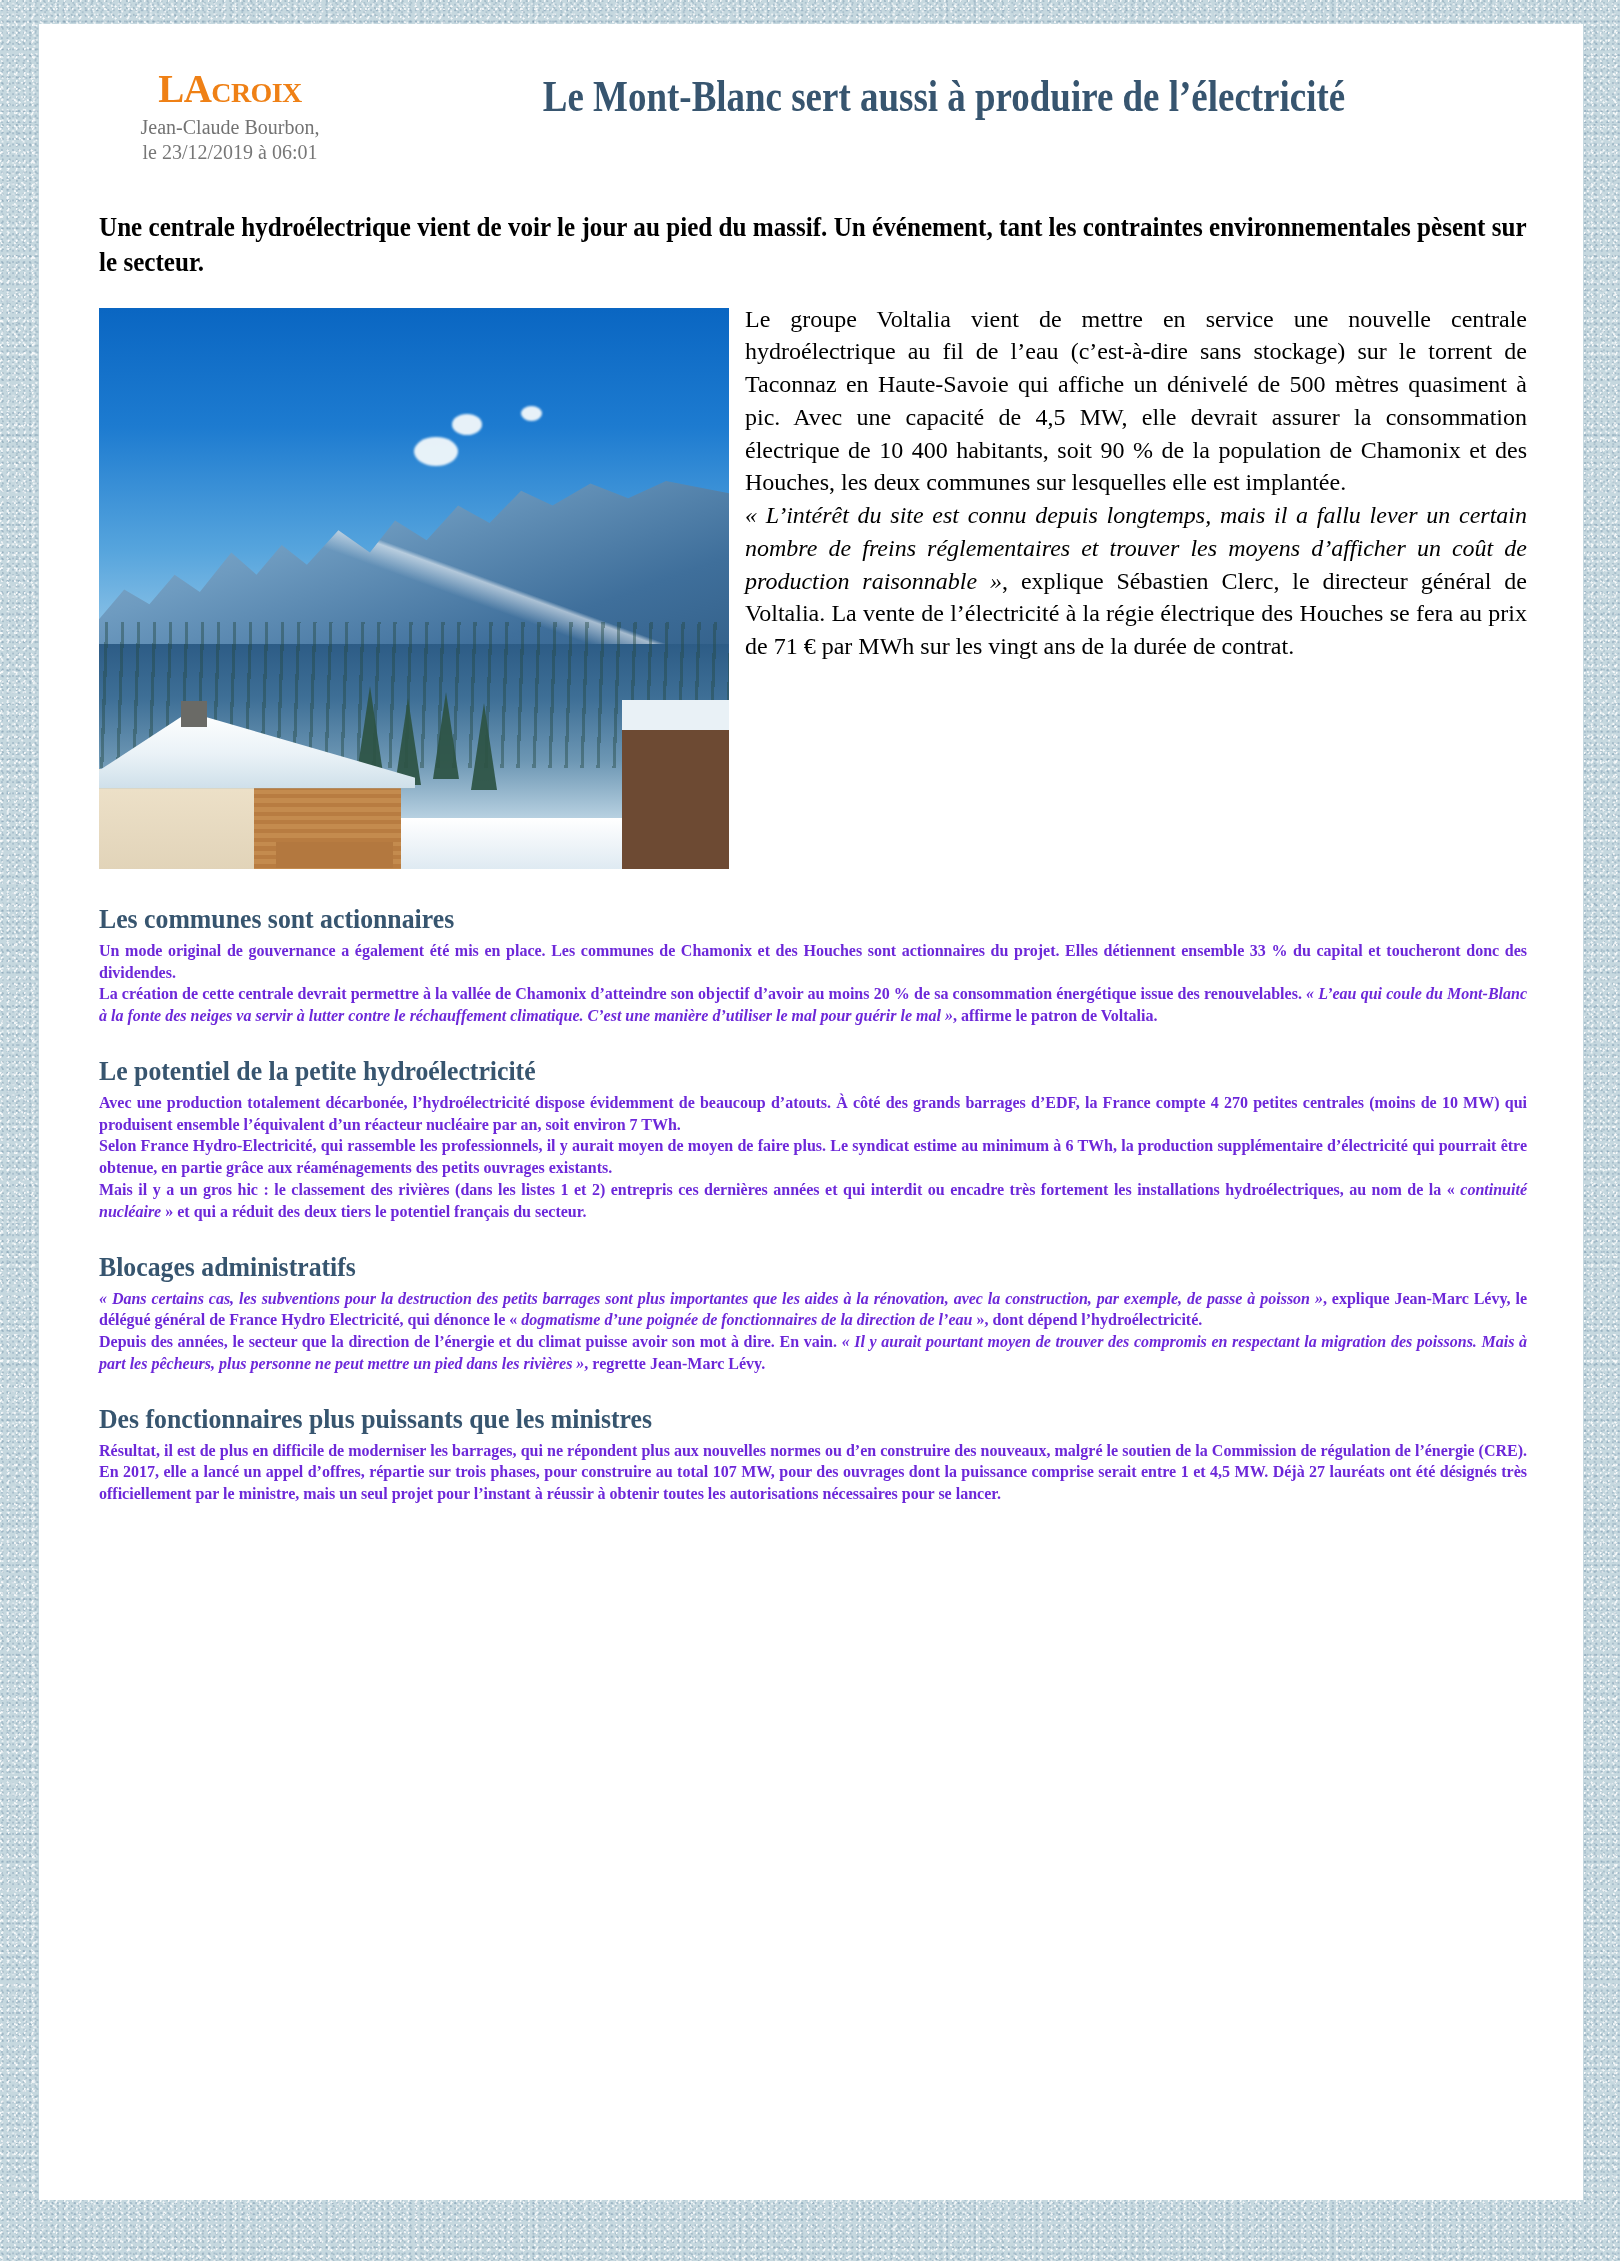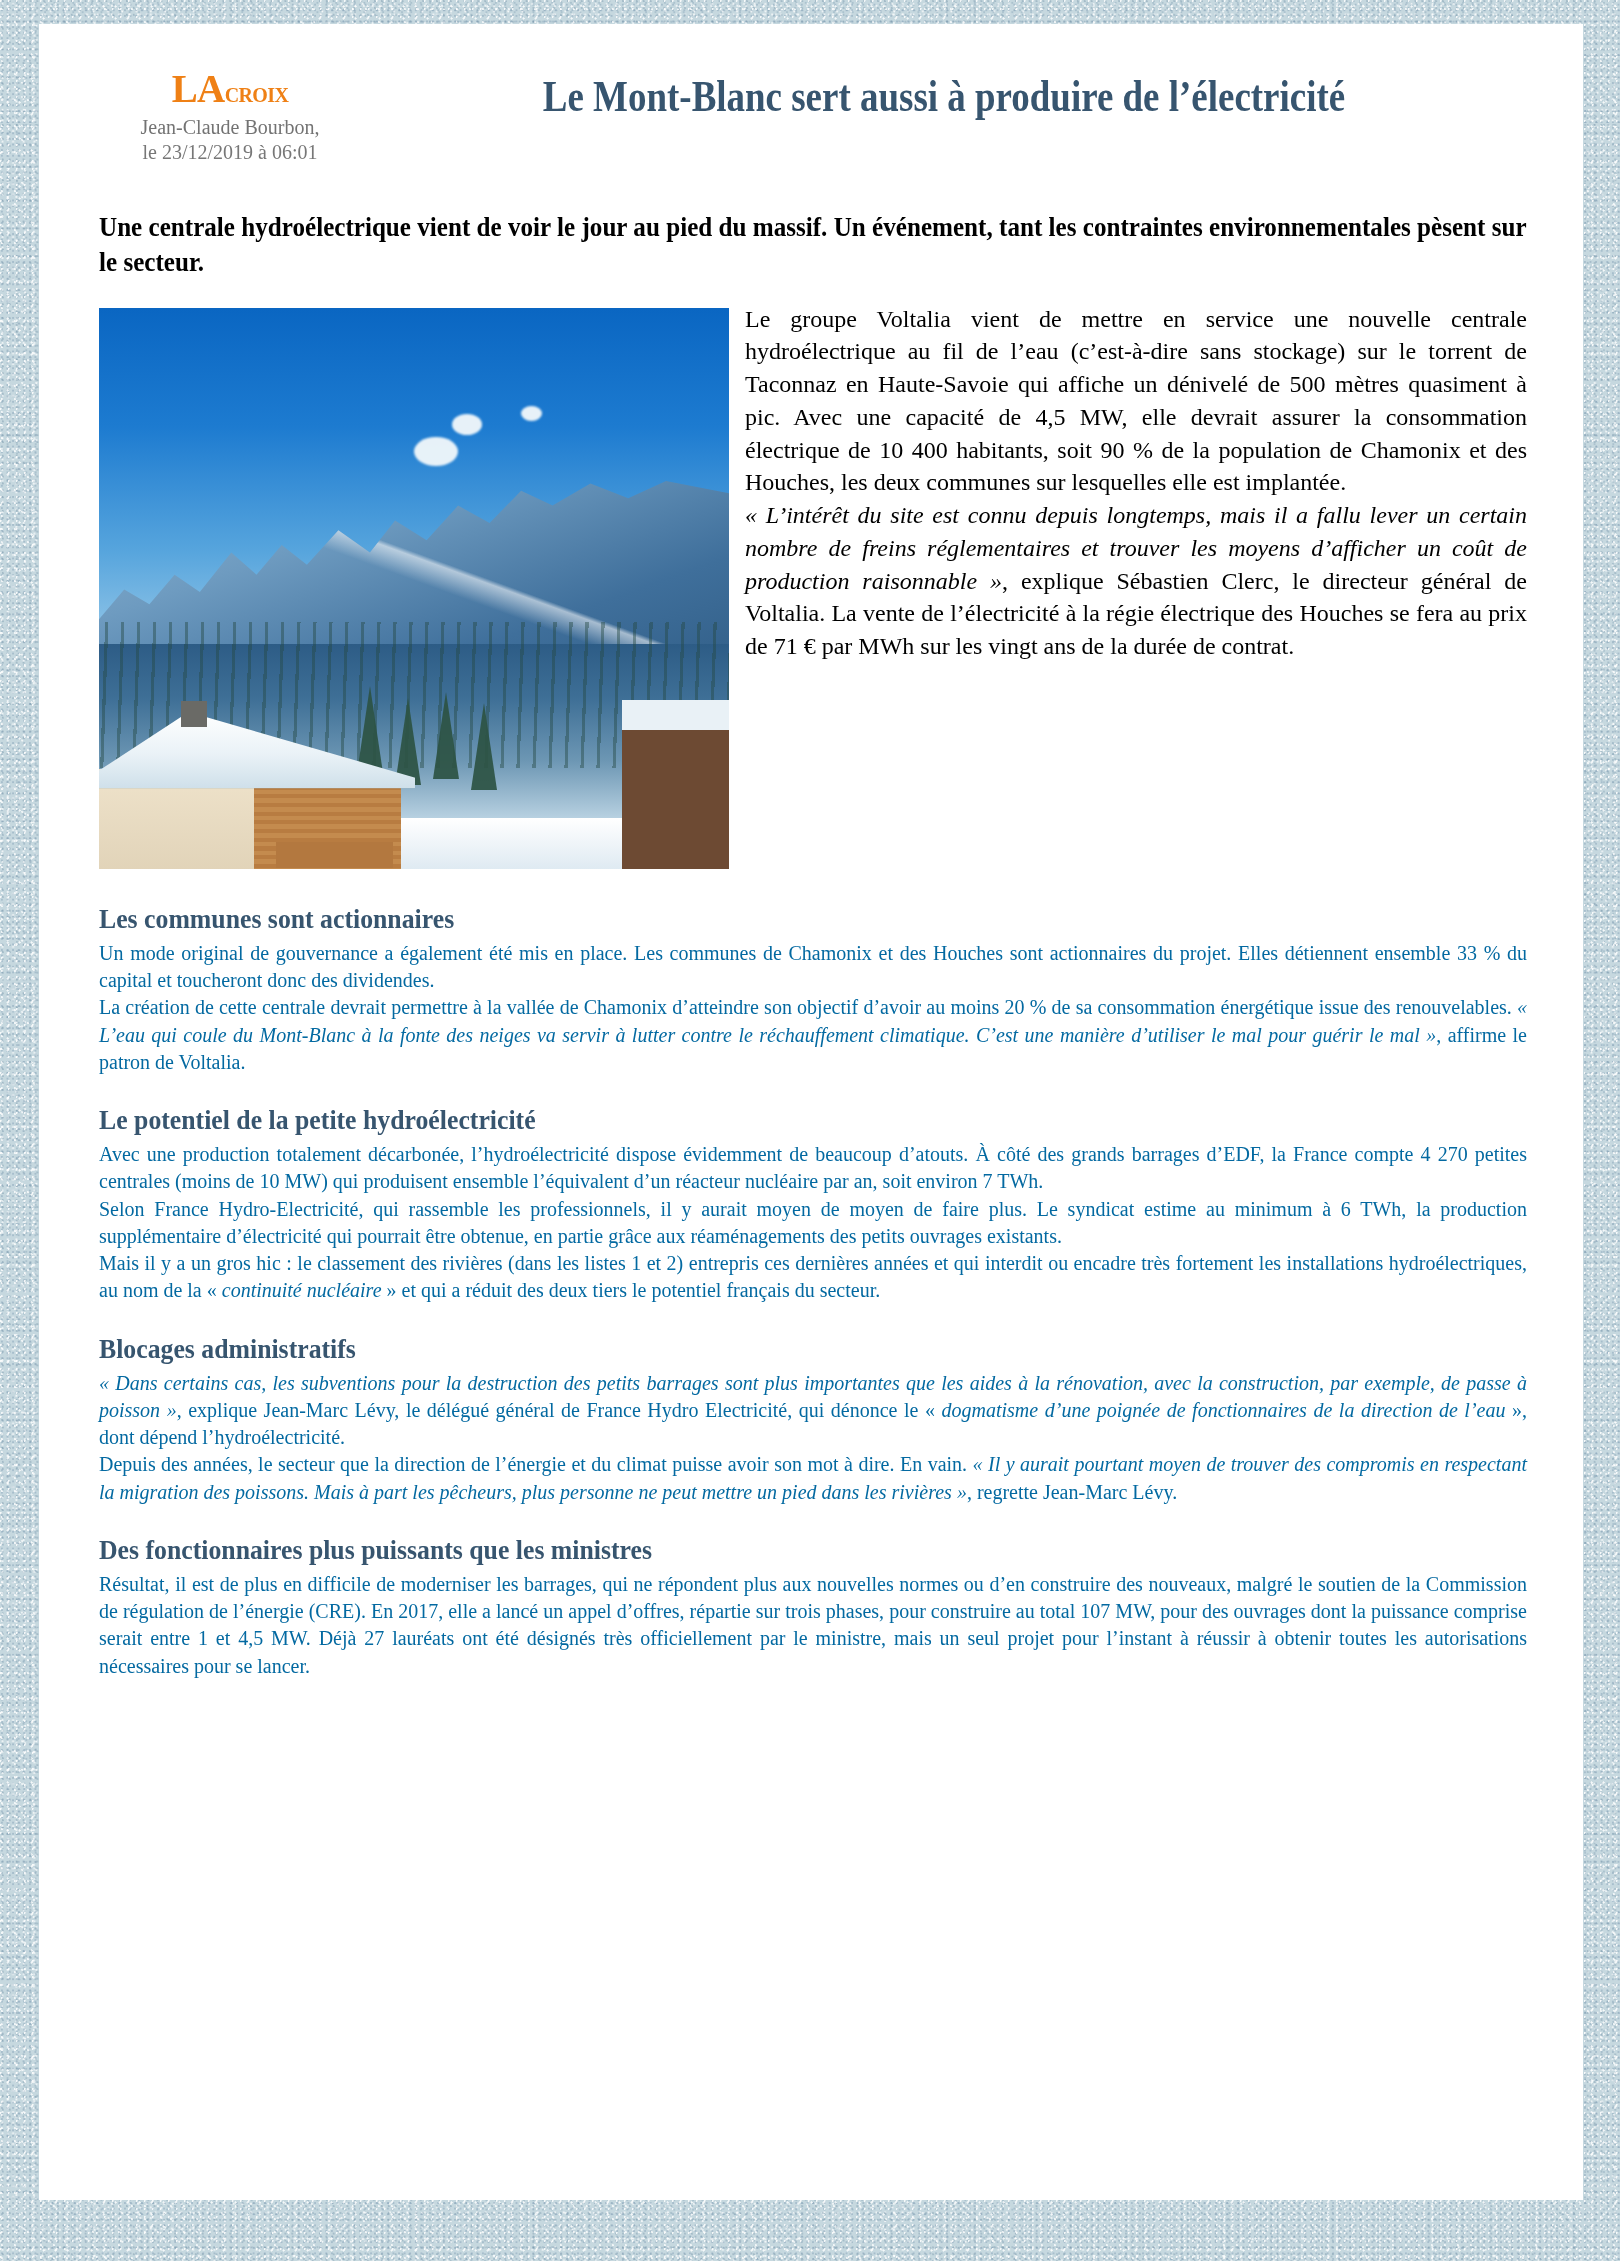--- a/index.html
+++ b/index.html
@@ -65,21 +65,21 @@
   .brand-logo {
     color: #ef8015;
     font-family: "Liberation Serif", serif;
     font-weight: bold;
     font-size: 39px;
     letter-spacing: -0.6px;
     line-height: 1;
     white-space: nowrap;
   }
   .brand-logo .small-caps {
-    font-size: 20px;
+    font-size: 28px;
   }
   .byline-name {
     font-size: 20px;
     color: #737373;
     line-height: 1.22;
     margin-top: 7.5px;
     white-space: nowrap;
   }
   .byline-date {
     font-size: 20px;
@@ -219,24 +219,25 @@
   h2.section {
     color: #37556f;
     font-weight: bold;
     font-size: 28px;
     line-height: 1.1;
     margin: 29px 0 5px 0;
     transform: scaleX(0.92);
     transform-origin: left center;
   }
   .sec-body {
-    font-size: 20px;
+    font-size: 16px;
     line-height: 1.365;
     text-align: justify;
-    color: #0369a1;
+    color: #6d28d9;
+    font-weight: bold;
   }
   .sec-body p { margin: 0; }
   .clear { clear: both; }
 </style>
 </head>
 <body>
 
 <div id="noise-bg"></div>
 
 <div id="page">

